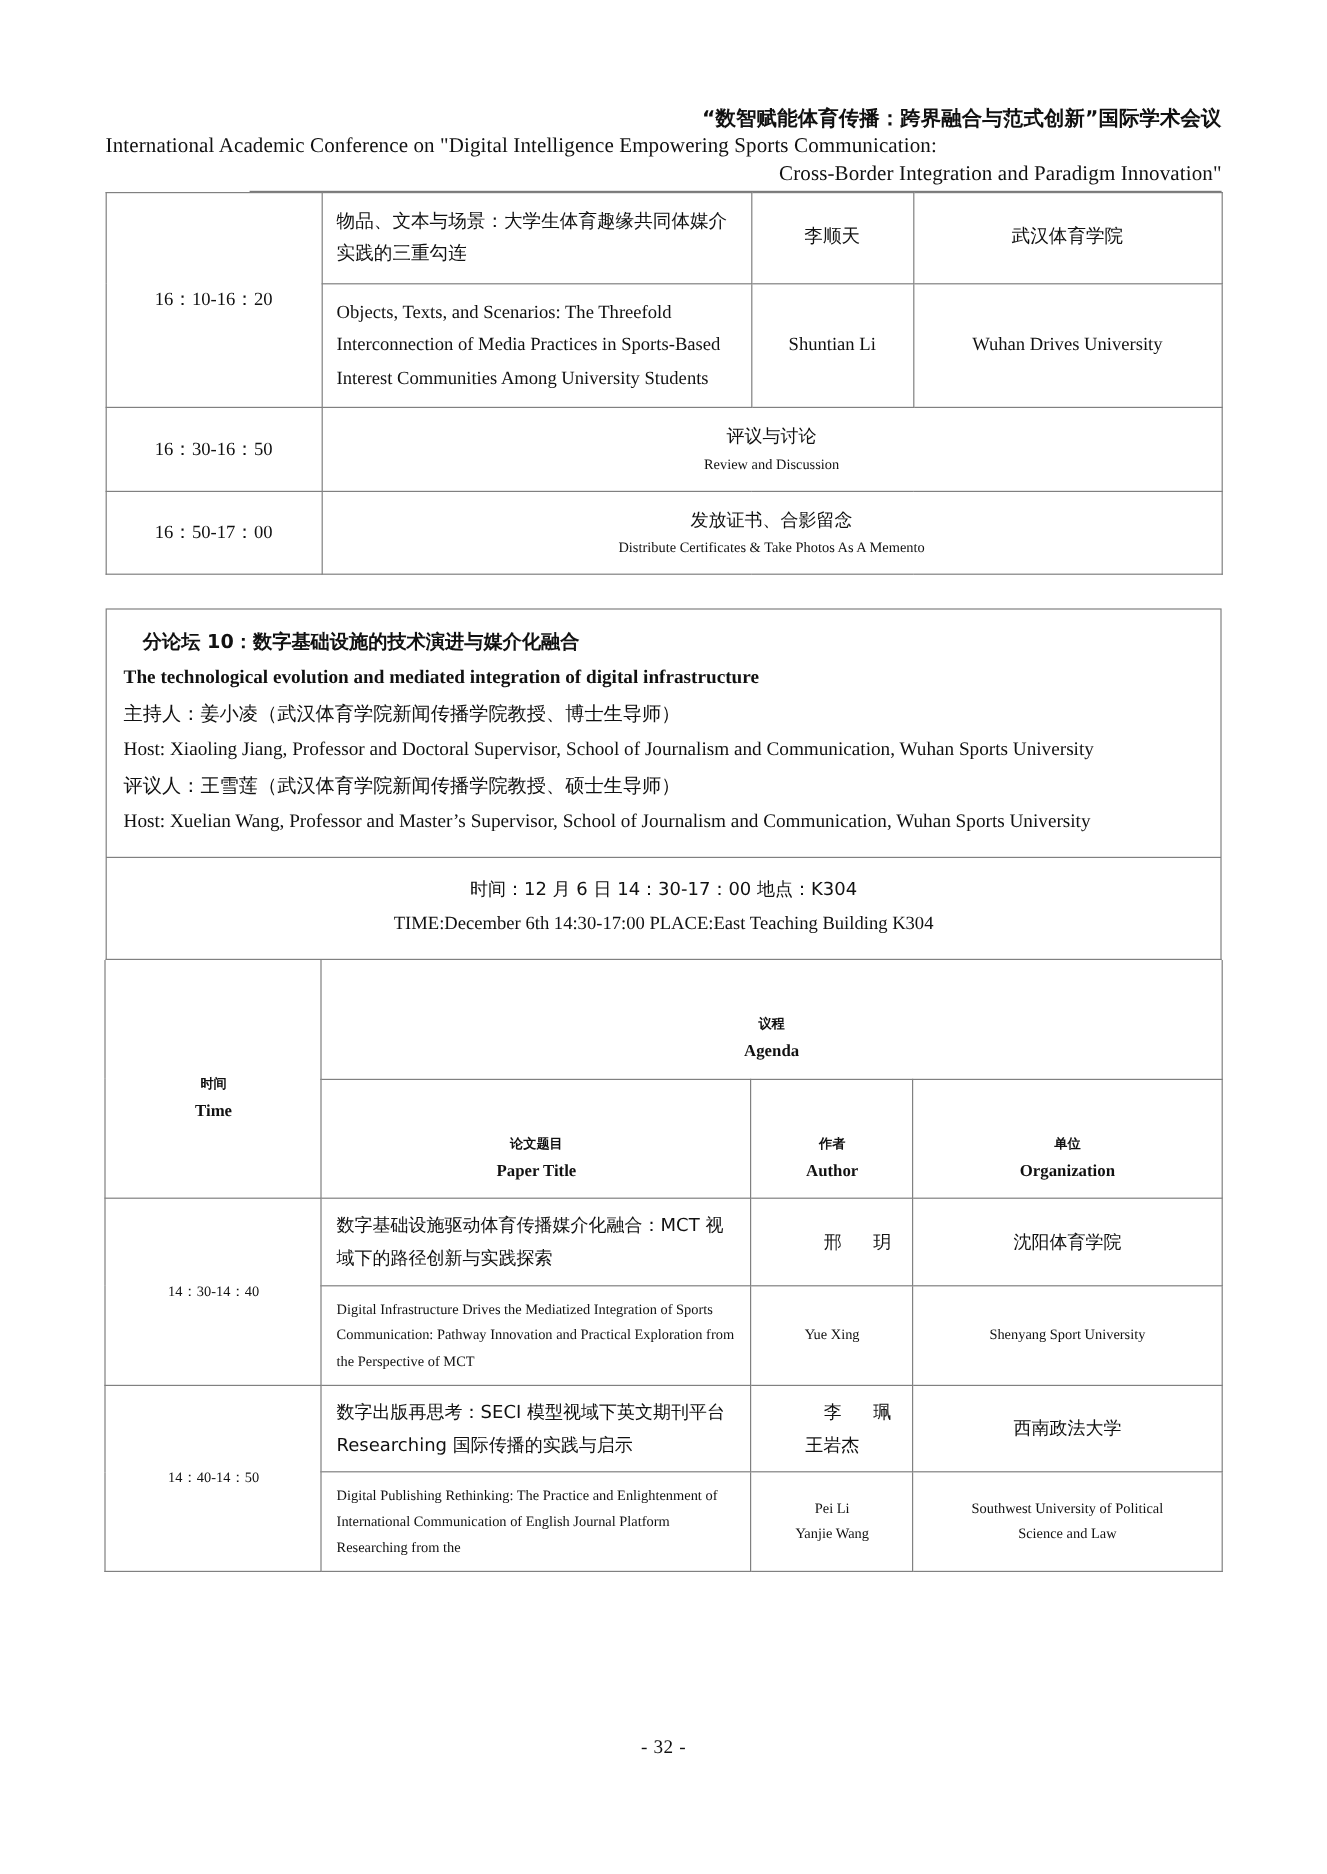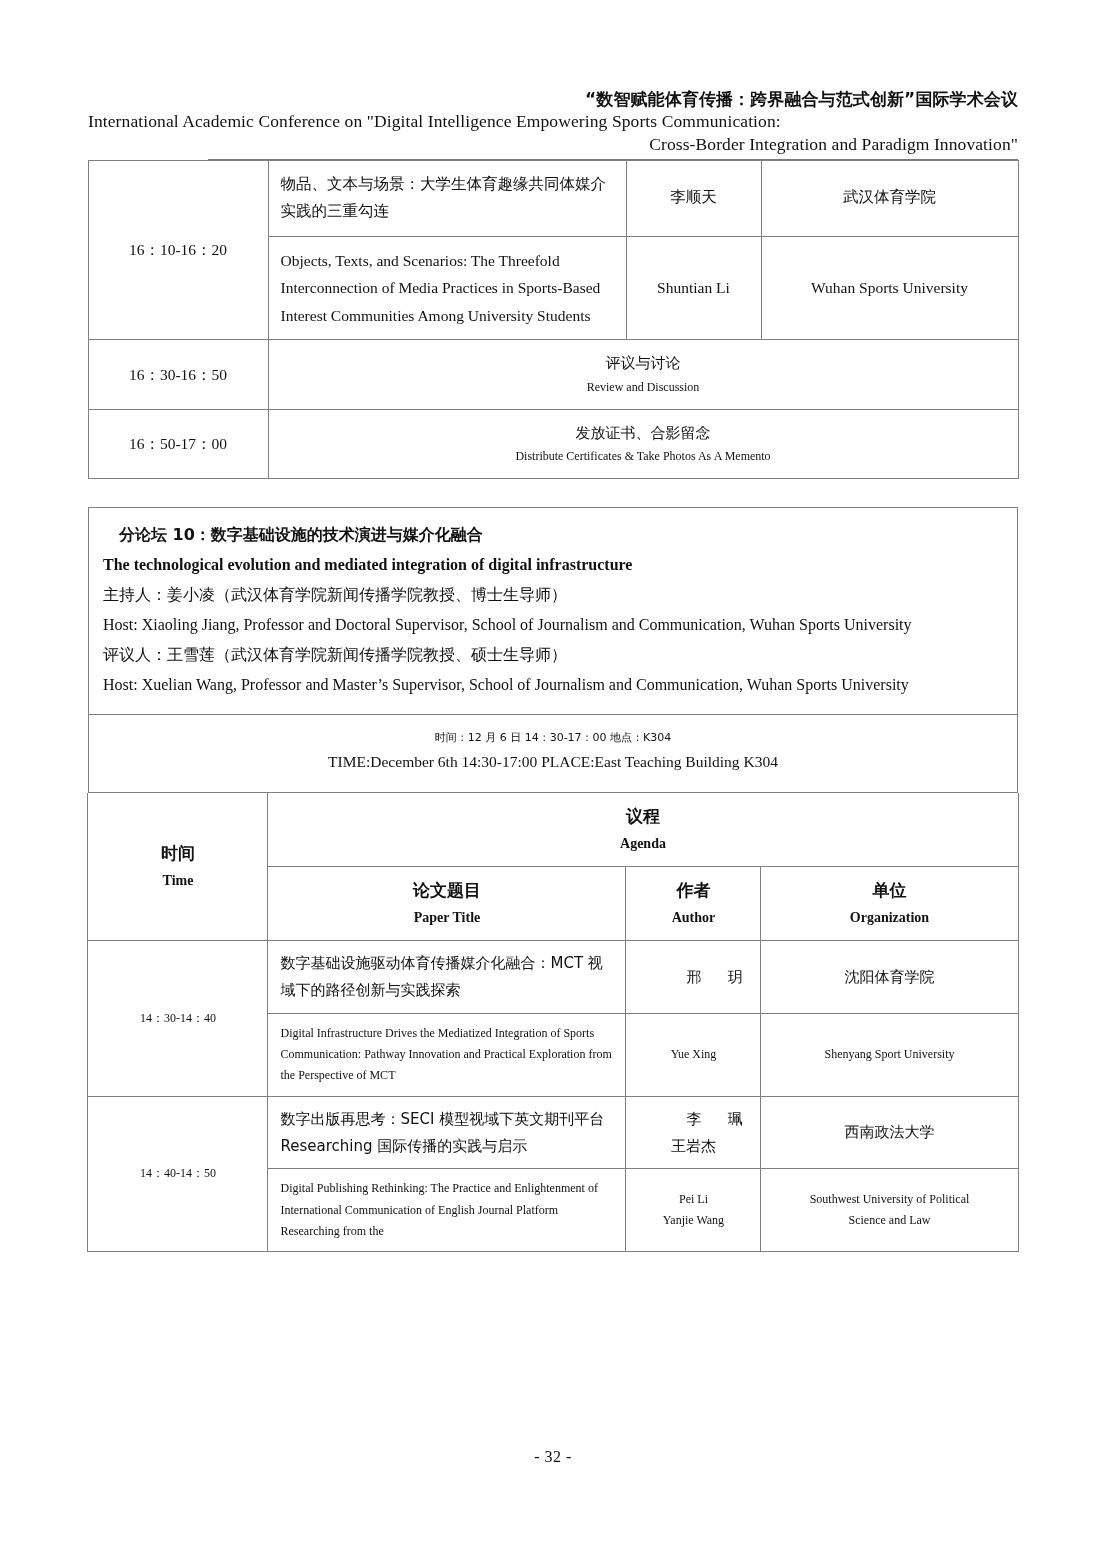--- a/index.html
+++ b/index.html
@@ -119,42 +119,43 @@
   .band {
     width: 930px;
     margin: 0 auto;
     border: 1.3px solid #808080;
     border-top: none;
     box-sizing: border-box;
     padding: 13px 10px 15px 10px;
     text-align: center;
     line-height: 1.85;
   }
-  .band .bcn { font-family: "DejaVu Sans", "Liberation Sans", sans-serif; font-size: 11px; }
+  .band .bcn { font-family: "DejaVu Sans", "Liberation Sans", sans-serif; font-size: 15px; }
   .band .ben { font-family: "Liberation Serif", serif; font-size: 15.5px; }
 
   
   table.agenda {
     width: 930px;
     margin: 0 auto;
     border-collapse: collapse;
     table-layout: fixed;
   }
   table.agenda td {
     border: 1.3px solid #808080;
     padding: 9px 12px;
     vertical-align: middle;
     line-height: 1.78;
   }
   .agenda-top { border-top: none !important; }
   .hd-cell { text-align: center; }
   .hd-cn {
     font-family: Liberation Sans, sans-serif;
     font-weight: 700;
-    font-size: 17px;
+    font-size: 11px;
+    margin-top: 36px;
   }
   .hd-en {
     font-family: "Liberation Serif", serif;
     font-weight: 700;
     font-size: 14px;
   }
 
   .sp-name { letter-spacing: 0.38em; text-align: right; }
 
   
@@ -191,21 +192,21 @@
     <tbody>
       <tr>
         <td class="c-center en" rowspan="2">16：10-16：20</td>
         <td class="c-left cn">物品、文本与场景：大学生体育趣缘共同体媒介实践的三重勾连</td>
         <td class="c-center cn">李顺天</td>
         <td class="c-center cn">武汉体育学院</td>
       </tr>
       <tr>
         <td class="c-left en">Objects, Texts, and Scenarios: The Threefold Interconnection of Media Practices in Sports-Based Interest Communities Among University Students</td>
         <td class="c-center en">Shuntian Li</td>
-        <td class="c-center en">Wuhan Sports University</td>
+        <td class="c-center en">Wuhan Drives University</td>
       </tr>
       <tr>
         <td class="c-center en">16：30-16：50</td>
         <td class="c-center" colspan="3">
           <div class="cn">评议与讨论</div>
           <div class="en">Review and Discussion</div>
         </td>
       </tr>
       <tr>
         <td class="c-center en">16：50-17：00</td>

